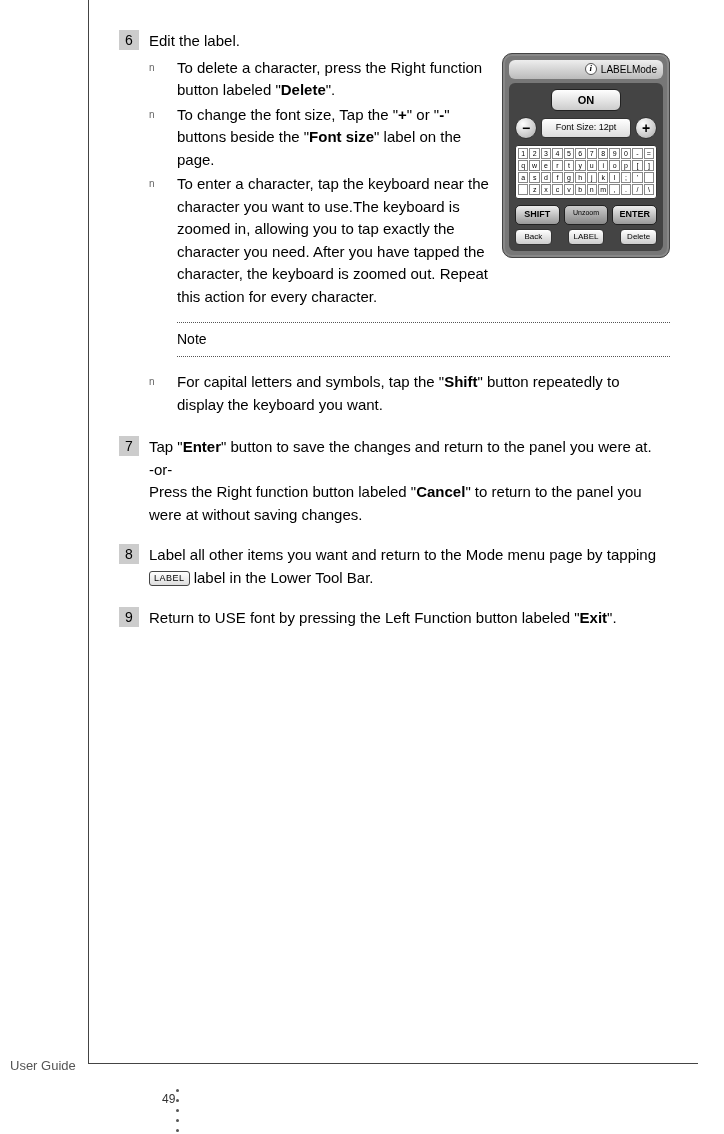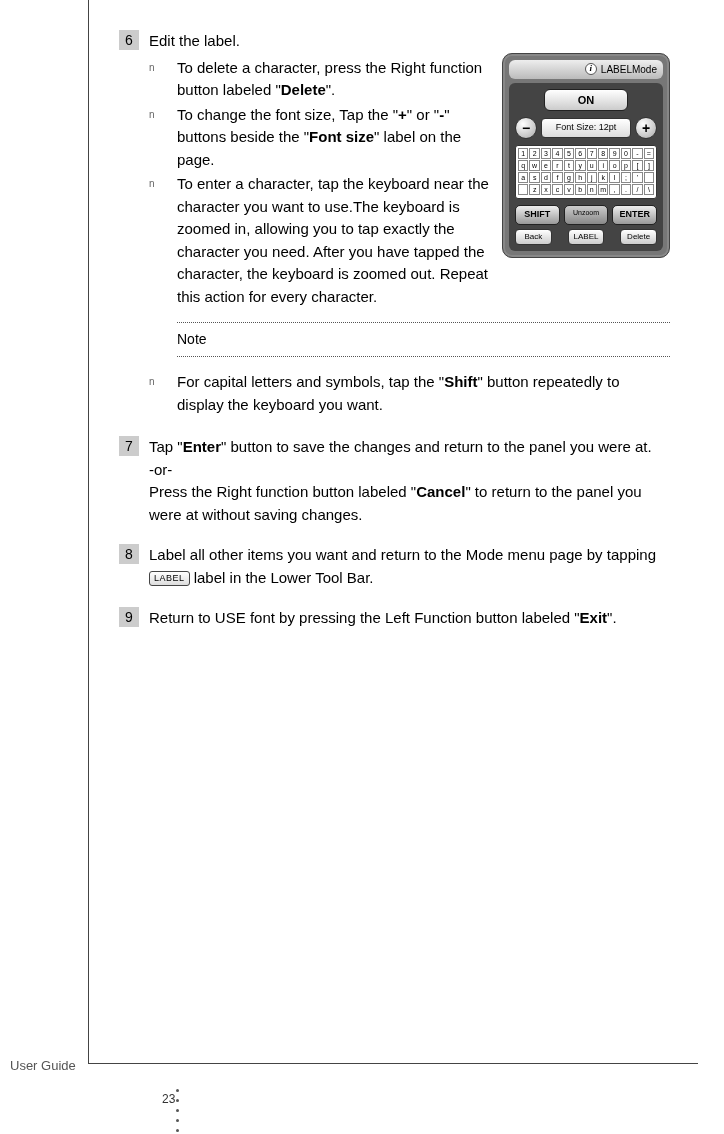--- a/index.html
+++ b/index.html
@@ -151,21 +151,21 @@
   .device-screen {
     background: #444;
     border-radius: 6px;
     margin-top: 4px;
     padding: 6px;
   }
   .on-btn {
     background: linear-gradient(#fff,#ccc);
     border: 1px solid #222;
     border-radius: 6px;
-    width: 84px;
+    width: 70px;
     margin: 0 auto 6px auto;
     text-align: center;
     font-size: 11px;
     font-weight: bold;
     padding: 2px 0;
   }
   .fontsize-row {
     display: flex;
     align-items: center;
     gap: 4px;
@@ -380,21 +380,21 @@
       <div class="step-body">
         <span>Return to USE font by pressing the Left Function button labeled "</span><b>Exit</b><span>".</span>
       </div>
     </div>
 
   </div>
 </div>
 
 <div class="footer">
   <div class="footer-label">User Guide</div>
-  <div class="page-num">23</div>
+  <div class="page-num">49</div>
   <div class="dots">
     <span></span>
       <span></span>
       <span></span>
       <span></span>
       <span></span>
   </div>
 </div>
 
 </body></html>

